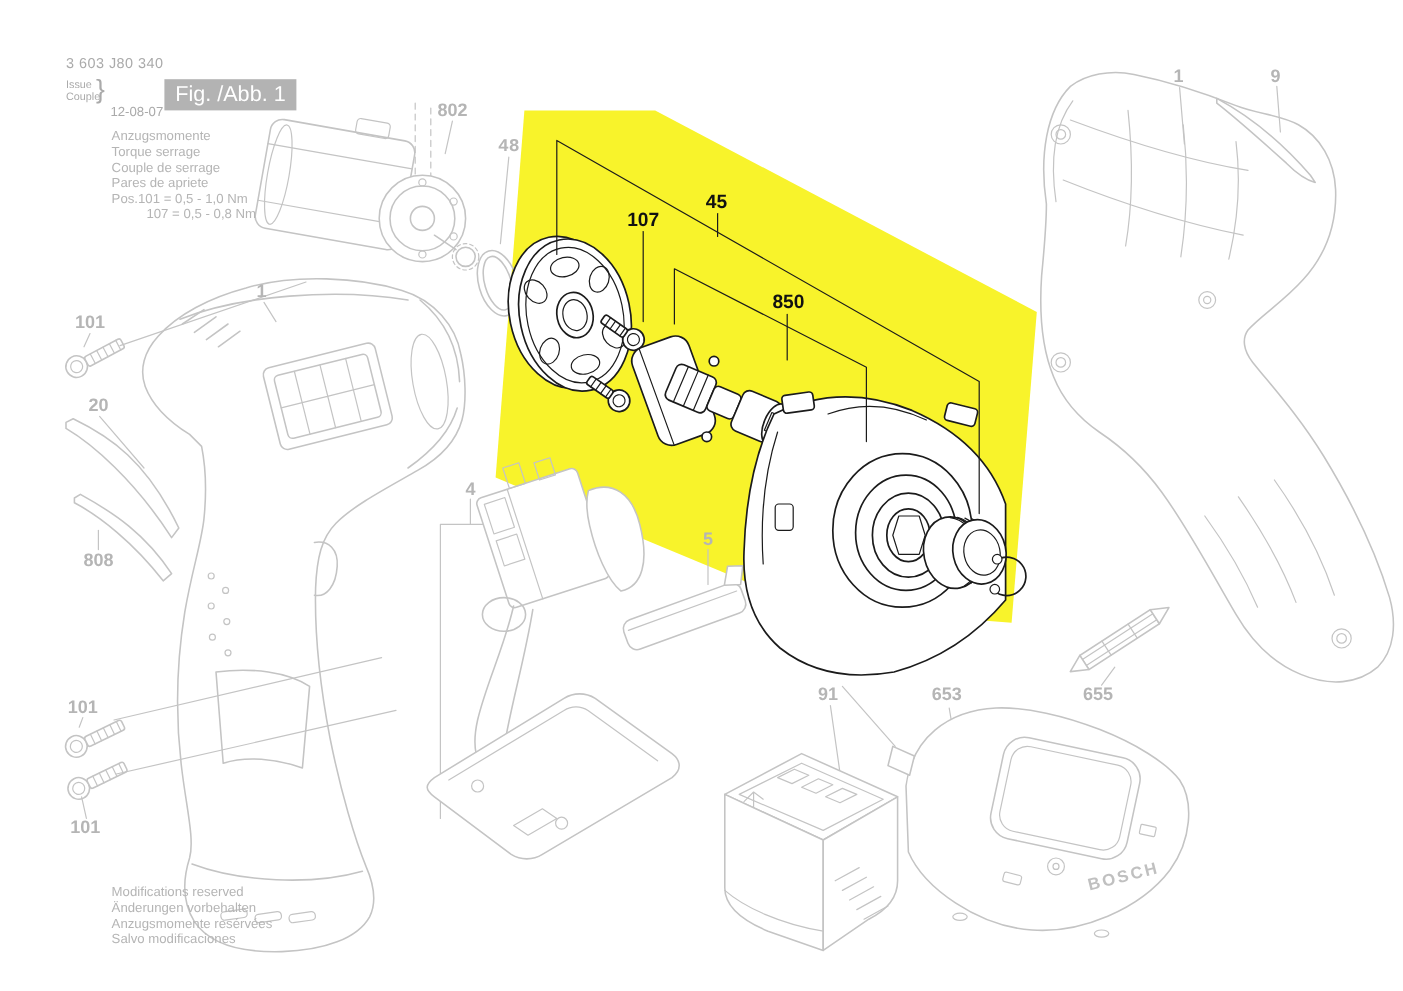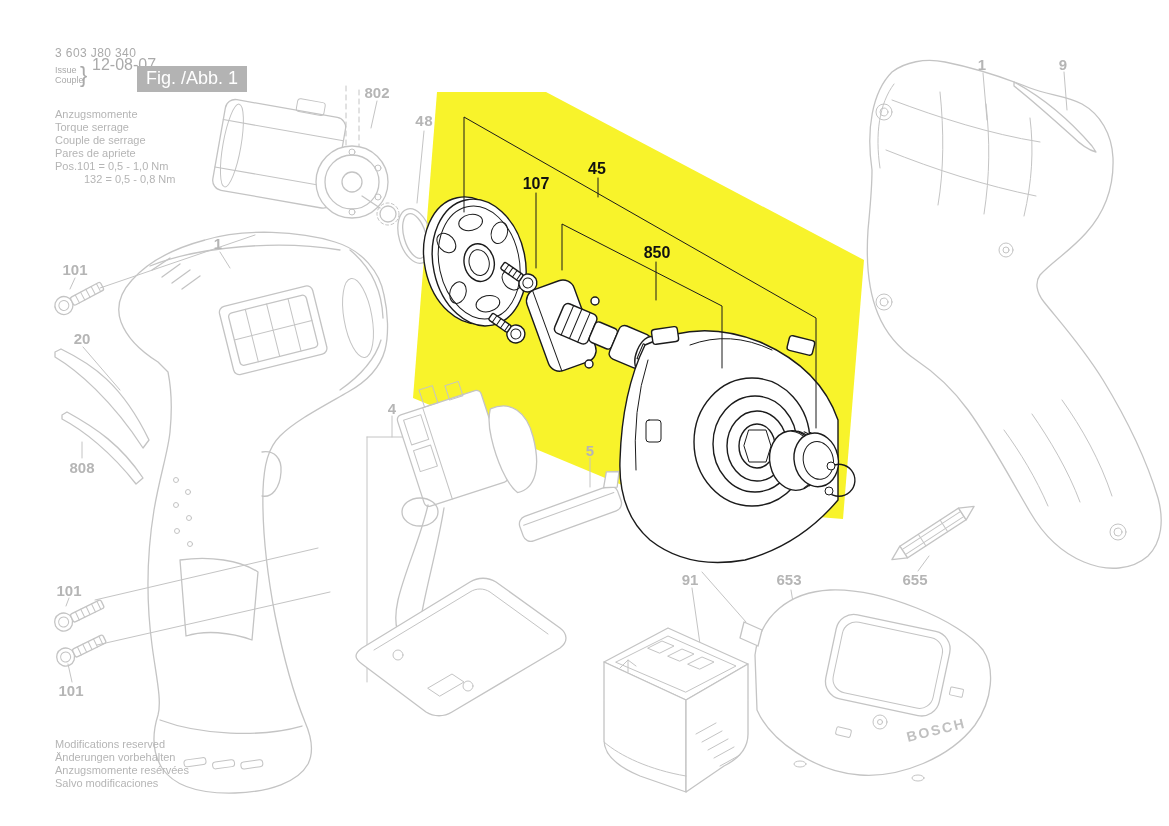--- a/index.html
+++ b/index.html
@@ -22,24 +22,24 @@
   .ln-b{stroke:var(--c-black);fill:none;stroke-width:1.4;stroke-linecap:round;stroke-linejoin:round;}
   .fl-b{stroke:var(--c-black);fill:#fff;stroke-width:1.4;stroke-linejoin:round;}
   .thin{stroke-width:1;}
   .dash{stroke-dasharray:5 4;}
   .yellow{fill:var(--c-yellow);stroke:none;}
   .bosch-txt{fill:#c0c0c0;font-family:"Liberation Sans",sans-serif;font-weight:bold;font-size:14px;letter-spacing:2px;}
   
   .hdr-part{position:absolute;left:55px;top:46px;font-size:12px;color:var(--c-text-gray);letter-spacing:0.4px;}
   .hdr-issue{position:absolute;left:55px;top:65px;font-size:9px;line-height:10px;color:var(--c-text-gray);}
   .hdr-brace{position:absolute;left:80px;top:62px;font-size:22px;font-weight:200;color:var(--c-text-gray);}
-  .hdr-date{position:absolute;left:92px;top:56px;font-size:16px;color:var(--c-text-gray);}
+  .hdr-date{position:absolute;left:92px;top:88px;font-size:11px;color:var(--c-text-gray);}
   .fig-box{position:absolute;left:137px;top:66px;background:var(--c-figbox);color:#fff;
            font-size:18px;padding:2px 9px 3px 9px;}
-  .note-block{position:absolute;font-size:11px;line-height:13px;color:var(--c-label-gray);}
+  .note-block{position:absolute;font-size:11px;line-height:13px;color:var(--c-label-gray);margin-left:38px;}
   .torque{left:55px;top:108px;}
   .torque .indent{padding-left:29px;}
   .footer{left:55px;top:738px;}
   .part-label{position:absolute;transform:translate(-50%,-50%);font-weight:bold;font-size:15px;
               color:var(--c-label-gray);white-space:nowrap;}
   .pl-black{color:#111;font-size:16px;}
 </style>
 </head>
 <body>
 
@@ -328,21 +328,21 @@
   <div class="hdr-brace">}</div>
   <div class="hdr-date">12-08-07</div>
   <div class="fig-box">Fig. /Abb. 1</div>
 
   <div class="note-block torque">
     <div>Anzugsmomente</div>
     <div>Torque serrage</div>
     <div>Couple de serrage</div>
     <div>Pares de apriete</div>
     <div>Pos.101 = 0,5 -  1,0 Nm</div>
-    <div class="indent">132 = 0,5 -  0,8 Nm</div>
+    <div class="indent">107 = 0,5 -  0,8 Nm</div>
   </div>
 
   <div class="note-block footer">
     <div>Modifications reserved</div>
     <div>Änderungen vorbehalten</div>
     <div>Anzugsmomente resérvées</div>
     <div>Salvo modificaciones</div>
   </div>
 
   <div>

